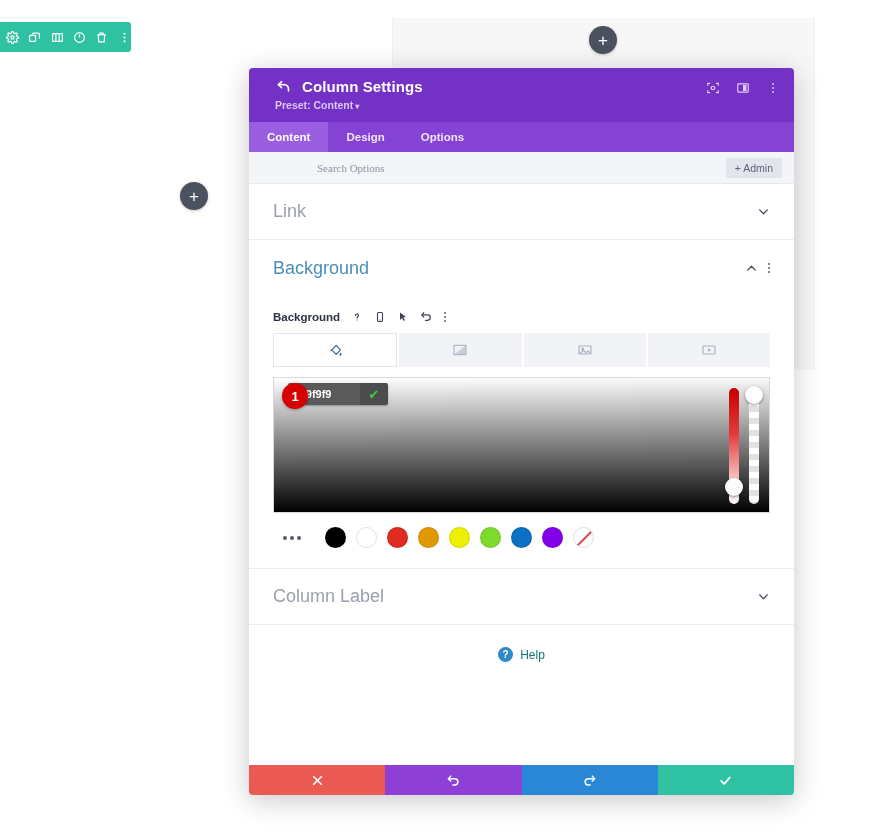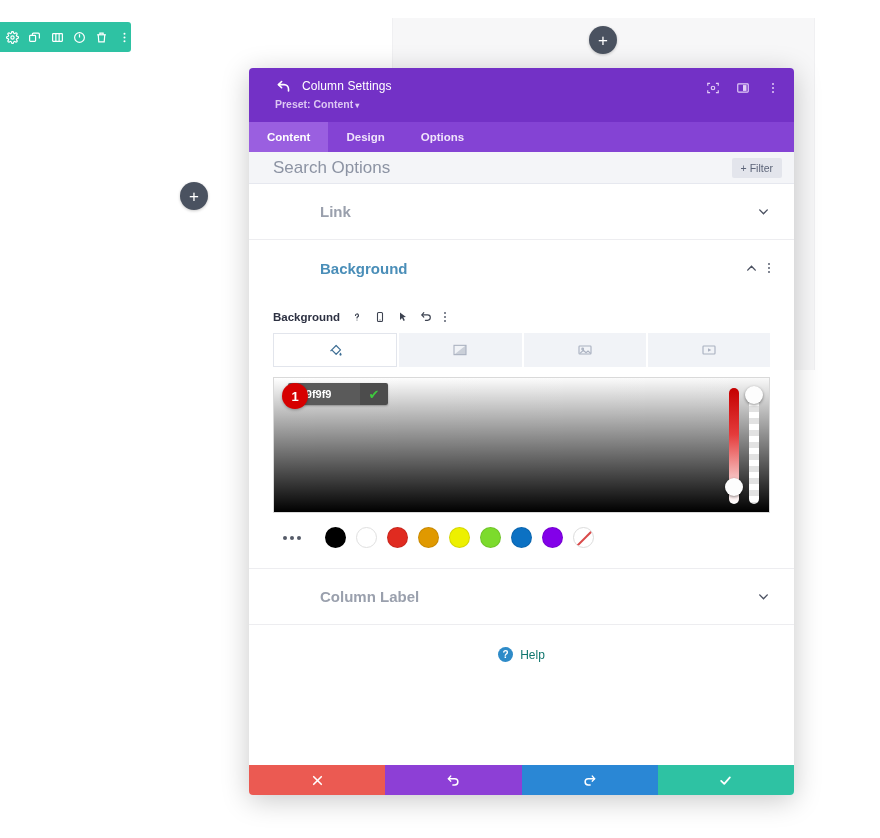--- a/index.html
+++ b/index.html
@@ -70,21 +70,21 @@
   .modal-head {
     background: #7331c6;
     height: 54px;
     padding: 10px 14px 0 26px;
     position: relative;
     flex: 0 0 auto;
   }
   .head-title-row { display: flex; align-items: center; gap: 11px; }
   .back-arrow { color:#fff; width:16px; height:16px; display:flex; align-items:center; justify-content:center; cursor:pointer; }
   .modal-title {
-    color: #fff; font-size: 12px; font-weight: normal; letter-spacing: .1px;
+    color: #fff; font-size: 15px; font-weight: bold; letter-spacing: .1px;
   }
   .preset-row {
     margin-top: 3px; margin-left: 0px;
     color: #ddc7f3; font-size: 10.5px; font-weight: bold;
     cursor: pointer; display: inline-block;
   }
   .preset-row .caret { font-size: 8px; margin-left: 2px; }
   .head-icons {
     position: absolute; right: 14px; top: 13px;
     display: flex; align-items: center; gap: 16px;
@@ -110,40 +110,40 @@
   
   .search-bar {
     height: 32px; background: #f4f5f8;
     border-bottom: 1px solid #e6e8ef;
     display: flex; align-items: center; justify-content: space-between;
     padding: 0 12px 0 24px;
     flex: 0 0 auto;
   }
   .search-input {
     border: none; outline: none; background: transparent;
-    font-family: Liberation Sans, sans-serif;
-    font-size: 17px; color: #6b7385; width: 320px;
+    font-family: Liberation Serif, serif;
+    font-size: 11px; color: #6b7385; width: 320px; margin-left: 44px;
   }
   .search-input::placeholder { color: #8c93a3; }
   .filter-btn {
     background: #e3e5ec; color: #5c6478;
     font-size: 10.5px; border-radius: 2px;
     padding: 4px 9px; cursor: pointer; white-space: nowrap;
   }
 
   
   .modal-body { flex: 1 1 auto; background: #fff; overflow: hidden; }
 
   .accordion-row {
     height: 56px; padding: 0 24px;
     display: flex; align-items: center; justify-content: space-between;
     border-bottom: 1px solid #ededf0;
     cursor: pointer;
   }
-  .accordion-row .acc-label { font-size: 15px; color: #9aa0ad; font-weight: 700; margin-left: 47px; }
+  .accordion-row .acc-label { font-size: 18px; color: #9aa0ad; font-weight: 400; }
   .accordion-row.open .acc-label { color: #4a8eb8; }
   .acc-right { display: flex; align-items: center; gap: 10px; color: #4b5161; }
   .chev { width: 13px; height: 13px; }
   .dots-v { display:flex; flex-direction:column; gap:2px; align-items:center; cursor:pointer; }
   .dots-v i { width:2px; height:2px; background:#5a6070; border-radius:50%; display:block; }
 
   
   .bg-section { padding: 14px 24px 20px 24px; border-bottom: 1px solid #ededf0; }
   .bg-label-row { display: flex; align-items: center; gap: 11px; margin-bottom: 10px; }
   .bg-label { font-size: 11.5px; color: #2d3142; font-weight: bold; }
@@ -359,21 +359,21 @@
     </div>
 
     <div class="tab-bar">
       <div class="tab active">Content</div>
       <div class="tab">Design</div>
       <div class="tab">Options</div>
     </div>
 
     <div class="search-bar">
       <input class="search-input" placeholder="Search Options" style="">
-      <div class="filter-btn">+ Filter</div>
+      <div class="filter-btn">+ Admin</div>
     </div>
 
     <div class="modal-body">
 
       <div class="accordion-row">
         <span class="acc-label">Link</span>
         <span class="acc-right">
           <svg class="chev" viewBox="0 0 24 24" fill="none" stroke="#4b5161" stroke-width="2.6" stroke-linecap="round">
               <path d="M5 9l7 7 7-7"></path>
             </svg>

